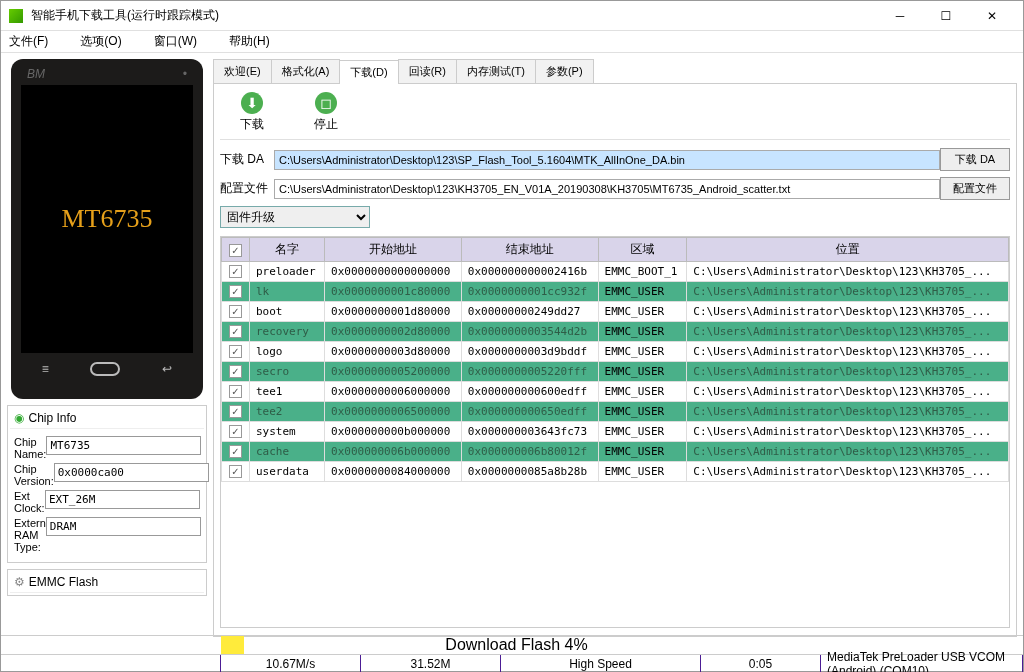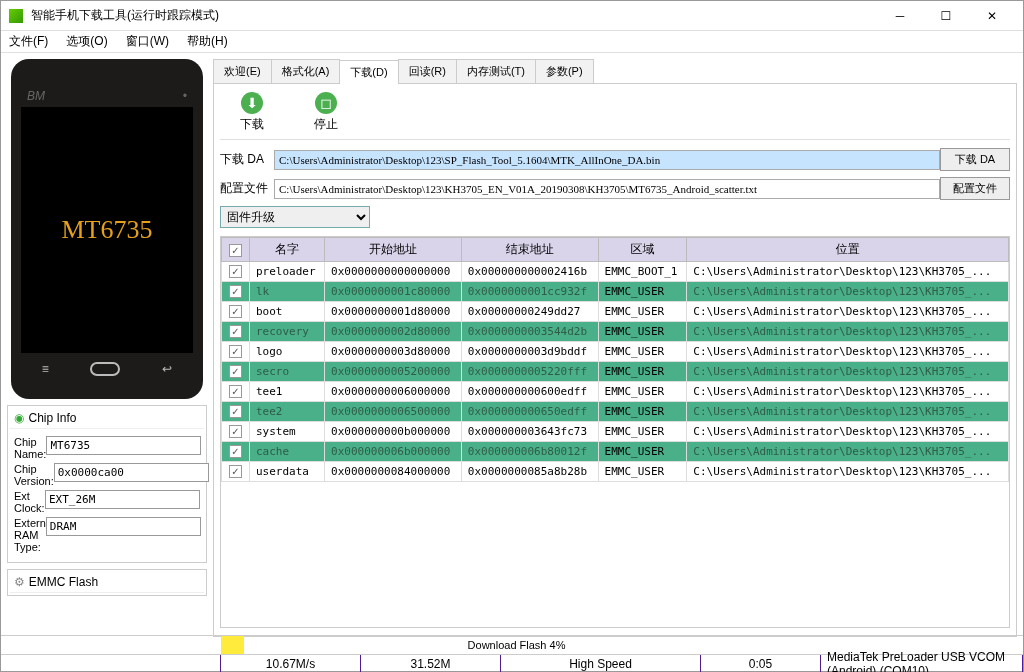--- a/index.html
+++ b/index.html
@@ -3,25 +3,25 @@
 <meta charset="utf-8">
 <style>
 * { box-sizing: border-box; margin: 0; padding: 0; font-family: "Microsoft YaHei", "SimSun", sans-serif; font-size: 12px; }
 body { background: #f0f0f0; }
 .window { width: 1024px; height: 672px; background: #fff; border: 1px solid #999; position: relative; }
 .titlebar { height: 30px; display: flex; align-items: center; padding: 0 8px; background:#fff; border-bottom:1px solid #e0e0e0;}
 .titlebar .app-icon { width: 14px; height: 14px; background: linear-gradient(135deg,#6c0,#390); margin-right: 8px; }
 .titlebar .title { flex: 1; font-size: 12px; }
 .winbtns { display:flex; gap: 0; }
 .winbtn { width: 46px; height: 30px; display:flex; align-items:center; justify-content:center; cursor:pointer;}
-.menubar { height: 22px; display: flex; align-items: center; gap: 18px; padding: 0 8px; border-bottom:1px solid #e0e0e0; margin-bottom:6px;}
+.menubar { height: 22px; display: flex; align-items: center; gap: 32px; padding: 0 8px; border-bottom:1px solid #e0e0e0; margin-bottom:6px;}
 .menubar span { cursor: pointer; }
 .content { display: flex; height: calc(672px - 30px - 22px - 6px - 36px); padding: 0 6px; gap: 6px;}
 .left-pane { width: 200px; display: flex; flex-direction: column; gap: 6px; }
-.phone { height: 340px; background:#1c1b1a; border-radius: 18px; margin:0 4px; padding: 30px 10px 20px 10px; display:flex; flex-direction:column; }
+.phone { height: 340px; background:#1c1b1a; border-radius: 12px; margin:0 4px; padding: 8px 10px 20px 10px; display:flex; flex-direction:column; }
 .phone-top{height:12px; display:flex; justify-content:space-between; color:#666; font-size:9px; padding:0 6px; font-style:italic;}
 .phone-screen{flex:1;background:#000;margin:6px 0; display:flex; align-items:center; justify-content:center;}
 .chip-text{color:#e6a01a;font-size:26px;font-family:serif;}
 .phone-nav{height:20px;display:flex;justify-content:space-around;align-items:center;color:#bbb;}
 .info-panel{border:1px solid #ccc;padding:2px;}
 .info-header{padding:3px 4px;border-bottom:1px solid #eee;display:flex;align-items:center;gap:4px;}
 .info-body{padding:4px;}
 .info-row{display:flex;align-items:flex-start;margin:3px 0;}
 .info-row label{width:100px;font-size:11px;}
 .info-row input{flex:1;border:1px solid #999;padding:2px 3px;font-family:monospace;font-size:11px;}
@@ -29,37 +29,37 @@
 .tabs { display: flex; border-bottom:1px solid #ccc;}
 .tab { padding: 4px 10px; border:1px solid #ccc; border-bottom:none; margin-right:-1px; background:#f2f2f2; cursor:pointer; font-size:11px;}
 .tab.active { background:#fff; position:relative; top:1px;}
 .tab-body { border:1px solid #ccc; border-top:none; flex:1; padding:8px 6px; display:flex; flex-direction:column; gap:8px;}
 .toolbar{display:flex;gap:50px;padding:0 20px 6px 20px;border-bottom:1px solid #e0e0e0;}
 .tool-btn{display:flex;flex-direction:column;align-items:center;gap:2px;cursor:pointer;font-size:11px;}
 .tool-icon{width:22px;height:22px;border-radius:50%;display:flex;align-items:center;justify-content:center;color:#fff;font-size:14px;}
 .fields{display:flex;flex-direction:column;gap:6px;}
 .field-row{display:flex;align-items:center;}
 .field-row label{width:54px;text-align:left;font-size:12px;}
-.field-row input{flex:1;border:1px solid #aaa;padding:3px 4px;font-family:Liberation Serif, serif;font-size:11px;}
+.field-row input{flex:1;border:1px solid #aaa;padding:3px 4px;font-family:Liberation Sans, sans-serif;font-size:11px;}
 .field-row input.da{background:#c7e4ff;}
 .field-row button{width:70px;padding:3px 0;border:1px solid #999;background:#eee;cursor:pointer;font-size:11px;}
 .field-row select{border:1px solid #7aa;padding:2px;font-size:12px;width:150px;}
 .table-wrap{flex:1;border:1px solid #ccc;overflow:auto;}
 table{width:100%;border-collapse:collapse;}
 th{background:#d9d4ea;border:1px solid #bbb;padding:3px 6px;font-weight:normal;font-size:12px;text-align:center;}
 th.chk{width:28px;}
 td{border:1px solid #ddd;padding:3px 6px;font-family:monospace;font-size:11px;white-space:nowrap;}
 tr.green td{background:#4ab089;}
 tr.green td.name,tr.green td.addr1,tr.green td.addr2,tr.green td.loc{color:#2e5d47;}
 .chkcell{text-align:center;}
 .chkbox{width:13px;height:13px;border:1px solid #999;display:inline-flex;align-items:center;justify-content:center;background:#fff;color:#555;font-size:10px;}
 .bottom{position:absolute;left:0;right:0;bottom:0;height:36px;border-top:1px solid #ccc;}
 .progress{height:18px;margin:0 220px 0 220px;position:relative;}
 .progress-bar{position:absolute;left:0;top:0;bottom:0;width:4%;background:#ffeb3b;}
-.progress-text{position:absolute;inset:0;display:flex;align-items:center;justify-content:center;font-size:11px;margin-left:9px;}
+.progress-text{position:absolute;inset:0;display:flex;align-items:center;justify-content:center;font-size:16px;margin-left:9px;}
 .statusbar{height:18px;display:flex;border-top:1px solid #ccc;font-family:monospace;font-size:11px;}
 .statusbar div{border-right:1px solid #4c1d95;padding:1px 6px;display:flex;align-items:center;justify-content:center;}
 .sb1{width:220px;}
 .sb2{width:140px;justify-content:right;}
 .sb3{width:200px;}
 .sb4{width:120px;}
 .sb5{flex:1;justify-content:center;}
 </style>
 </head>
 <body>

